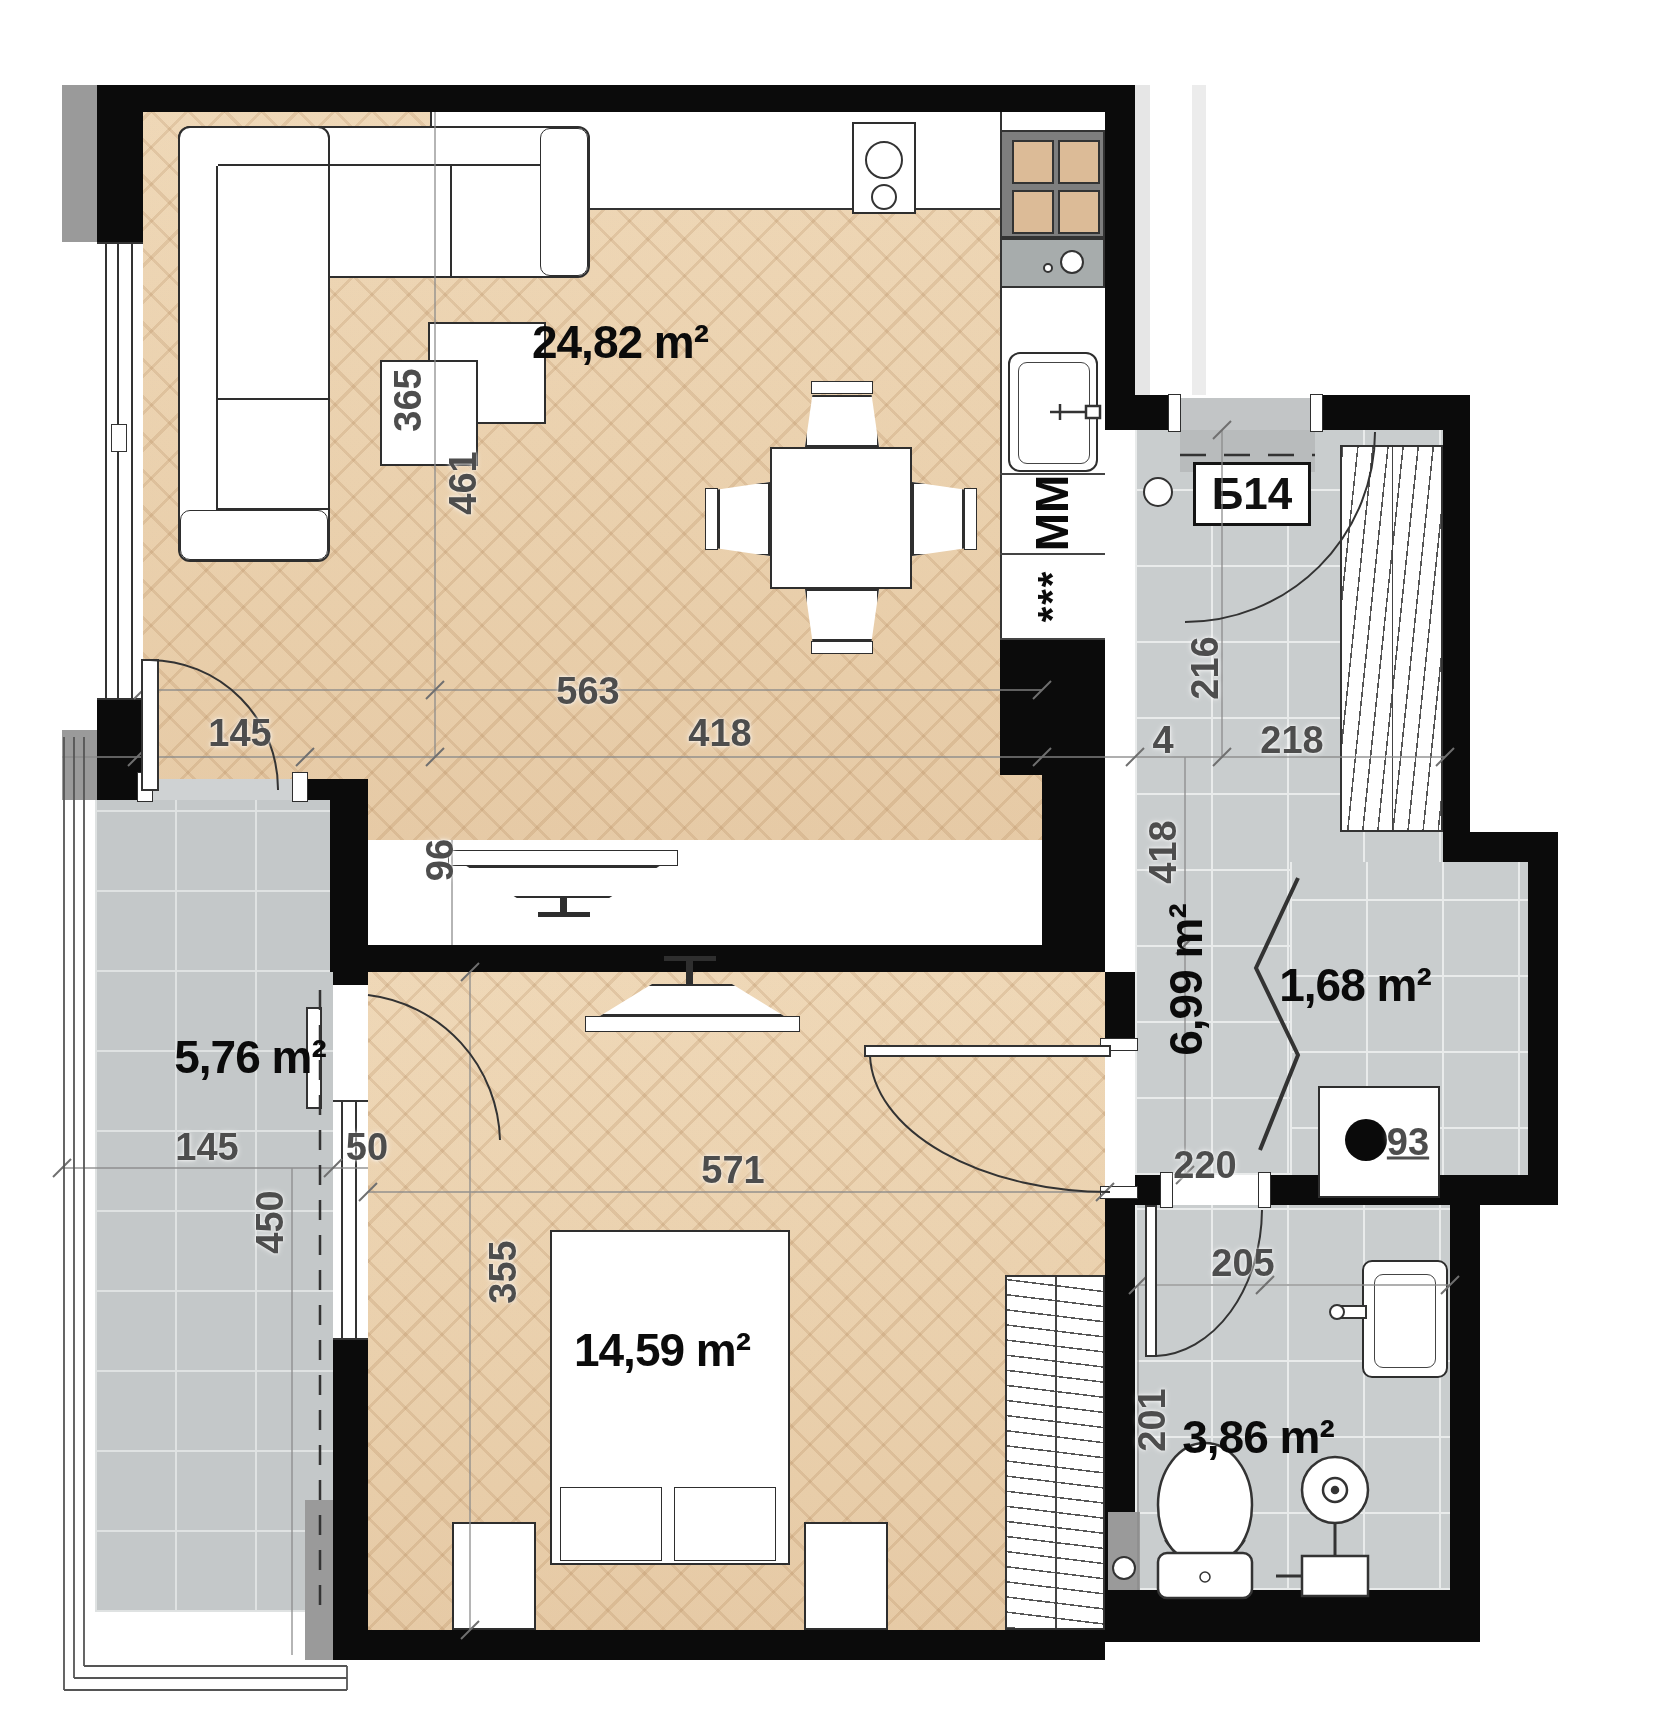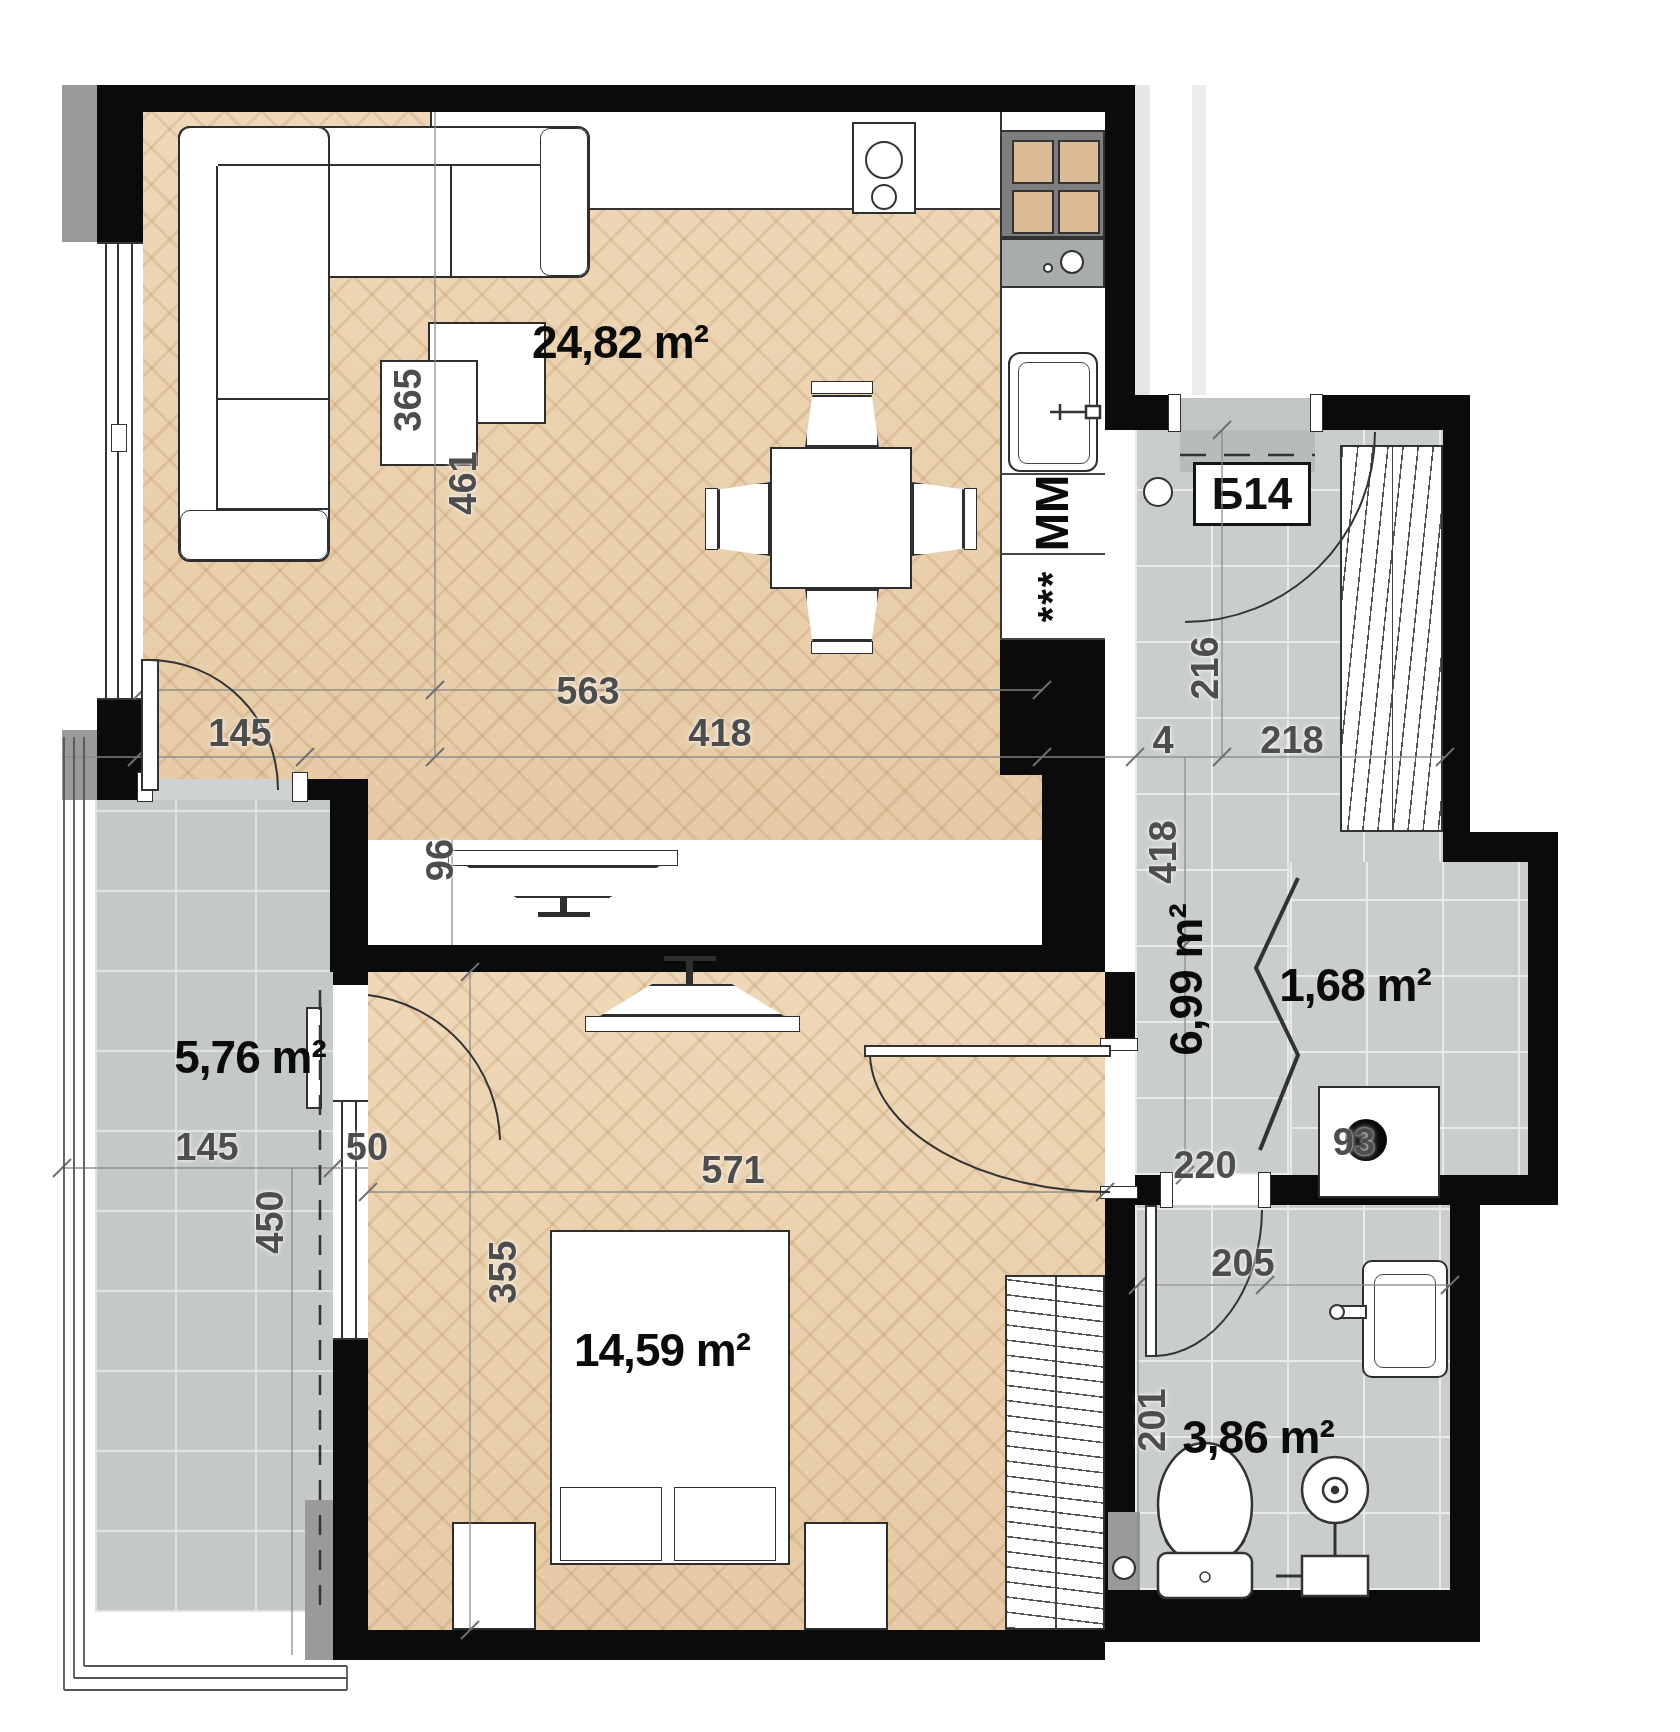--- a/index.html
+++ b/index.html
@@ -304,21 +304,21 @@
       <span class="dim v" style="left: 463px; top: 483px;">461</span>
       <span class="dim" style="left: 588px; top: 666px; margin-top: 25px;">563</span>
       <span class="dim" style="left: 720px; top: 733px;">418</span>
       <span class="dim" style="left: 240px; top: 733px;">145</span>
       <span class="dim v" style="left: 440px; top: 860px;">96</span>
       <span class="dim v" style="left: 1205px; top: 668px;">216</span>
       <span class="dim" style="left: 1163px; top: 740px;">4</span>
       <span class="dim" style="left: 1292px; top: 740px;">218</span>
       <span class="dim v" style="left: 1163px; top: 852px;">418</span>
       <span class="dim" style="left: 1205px; top: 1165px;">220</span>
-      <span class="dim" style="left: 1354px; top: 1142px;">93</span>
+      <span class="dim" style="left: 1408px; top: 1142px; text-decoration: underline;">93</span>
       <span class="dim" style="left: 1243px; top: 1263px;">205</span>
       <span class="dim v" style="left: 1152px; top: 1420px;">201</span>
       <span class="dim" style="left: 733px; top: 1170px;">571</span>
       <span class="dim v" style="left: 503px; top: 1272px;">355</span>
       <span class="dim" style="left: 207px; top: 1147px;">145</span>
       <span class="dim" style="left: 367px; top: 1147px;">50</span>
       <span class="dim v" style="left: 270px; top: 1222px;">450</span>
     </div>
 
 </div>

